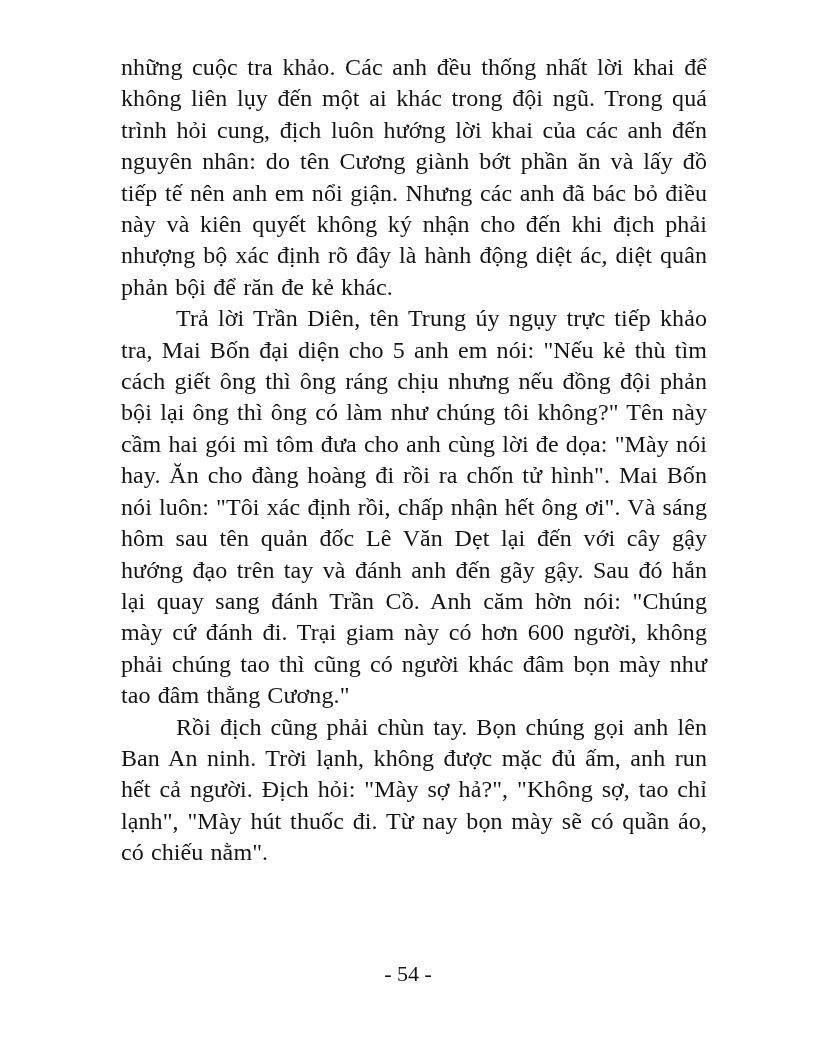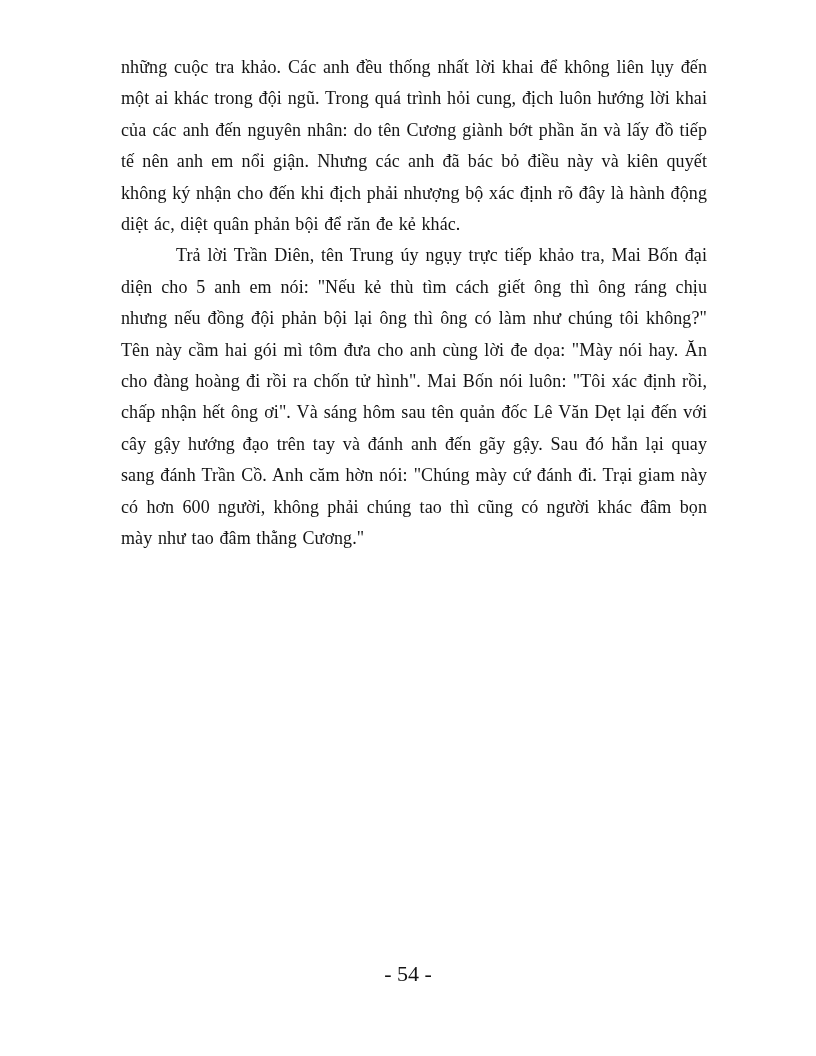--- a/index.html
+++ b/index.html
@@ -23,21 +23,21 @@
     background: #ffffff;
   }
   .text-block {
     position: absolute;
     top: 52px;
     left: 121px;
     width: 586px;
   }
   .text-block p {
     margin: 0;
-    font-size: 18px;
+    font-size: 24px;
     line-height: 31.4px;
     text-align: justify;
     text-indent: 55px;
     letter-spacing: 0.1px;
     word-spacing: 1px;
   }
   .text-block p.continued {
     text-indent: 0;
   }
   .page-number {
@@ -50,15 +50,16 @@
     line-height: 31px;
   }
 </style>
 </head>
 <body>
 
 <div class="page">
   <div class="text-block">
     <p class="continued">những cuộc tra khảo. Các anh đều thống nhất lời khai để không liên lụy đến một ai khác trong đội ngũ. Trong quá trình hỏi cung, địch luôn hướng lời khai của các anh đến nguyên nhân: do tên Cương giành bớt phần ăn và lấy đồ tiếp tế nên anh em nổi giận. Nhưng các anh đã bác bỏ điều này và kiên quyết không ký nhận cho đến khi địch phải nhượng bộ xác định rõ đây là hành động diệt ác, diệt quân phản bội để răn đe kẻ khác.</p>
     <p>Trả lời Trần Diên, tên Trung úy ngụy trực tiếp khảo tra, Mai Bốn đại diện cho 5 anh em nói: "Nếu kẻ thù tìm cách giết ông thì ông ráng chịu nhưng nếu đồng đội phản bội lại ông thì ông có làm như chúng tôi không?" Tên này cầm hai gói mì tôm đưa cho anh cùng lời đe dọa: "Mày nói hay. Ăn cho đàng hoàng đi rồi ra chốn tử hình". Mai Bốn nói luôn: "Tôi xác định rồi, chấp nhận hết ông ơi". Và sáng hôm sau tên quản đốc Lê Văn Dẹt lại đến với cây gậy hướng đạo trên tay và đánh anh đến gãy gậy. Sau đó hắn lại quay sang đánh Trần Cồ. Anh căm hờn nói: "Chúng mày cứ đánh đi. Trại giam này có hơn 600 người, không phải chúng tao thì cũng có người khác đâm bọn mày như tao đâm thằng Cương."</p>
+    <p>Rồi địch cũng phải chùn tay. Bọn chúng gọi anh lên Ban An ninh. Trời lạnh, không được mặc đủ ấm, anh run hết cả người. Địch hỏi: "Mày sợ hả?", "Không sợ, tao chỉ lạnh", "Mày hút thuốc đi. Từ nay bọn mày sẽ có quần áo, có chiếu nằm".</p>
   </div>
   <div class="page-number">- 54 -</div>
 </div>
 
 </body></html>

